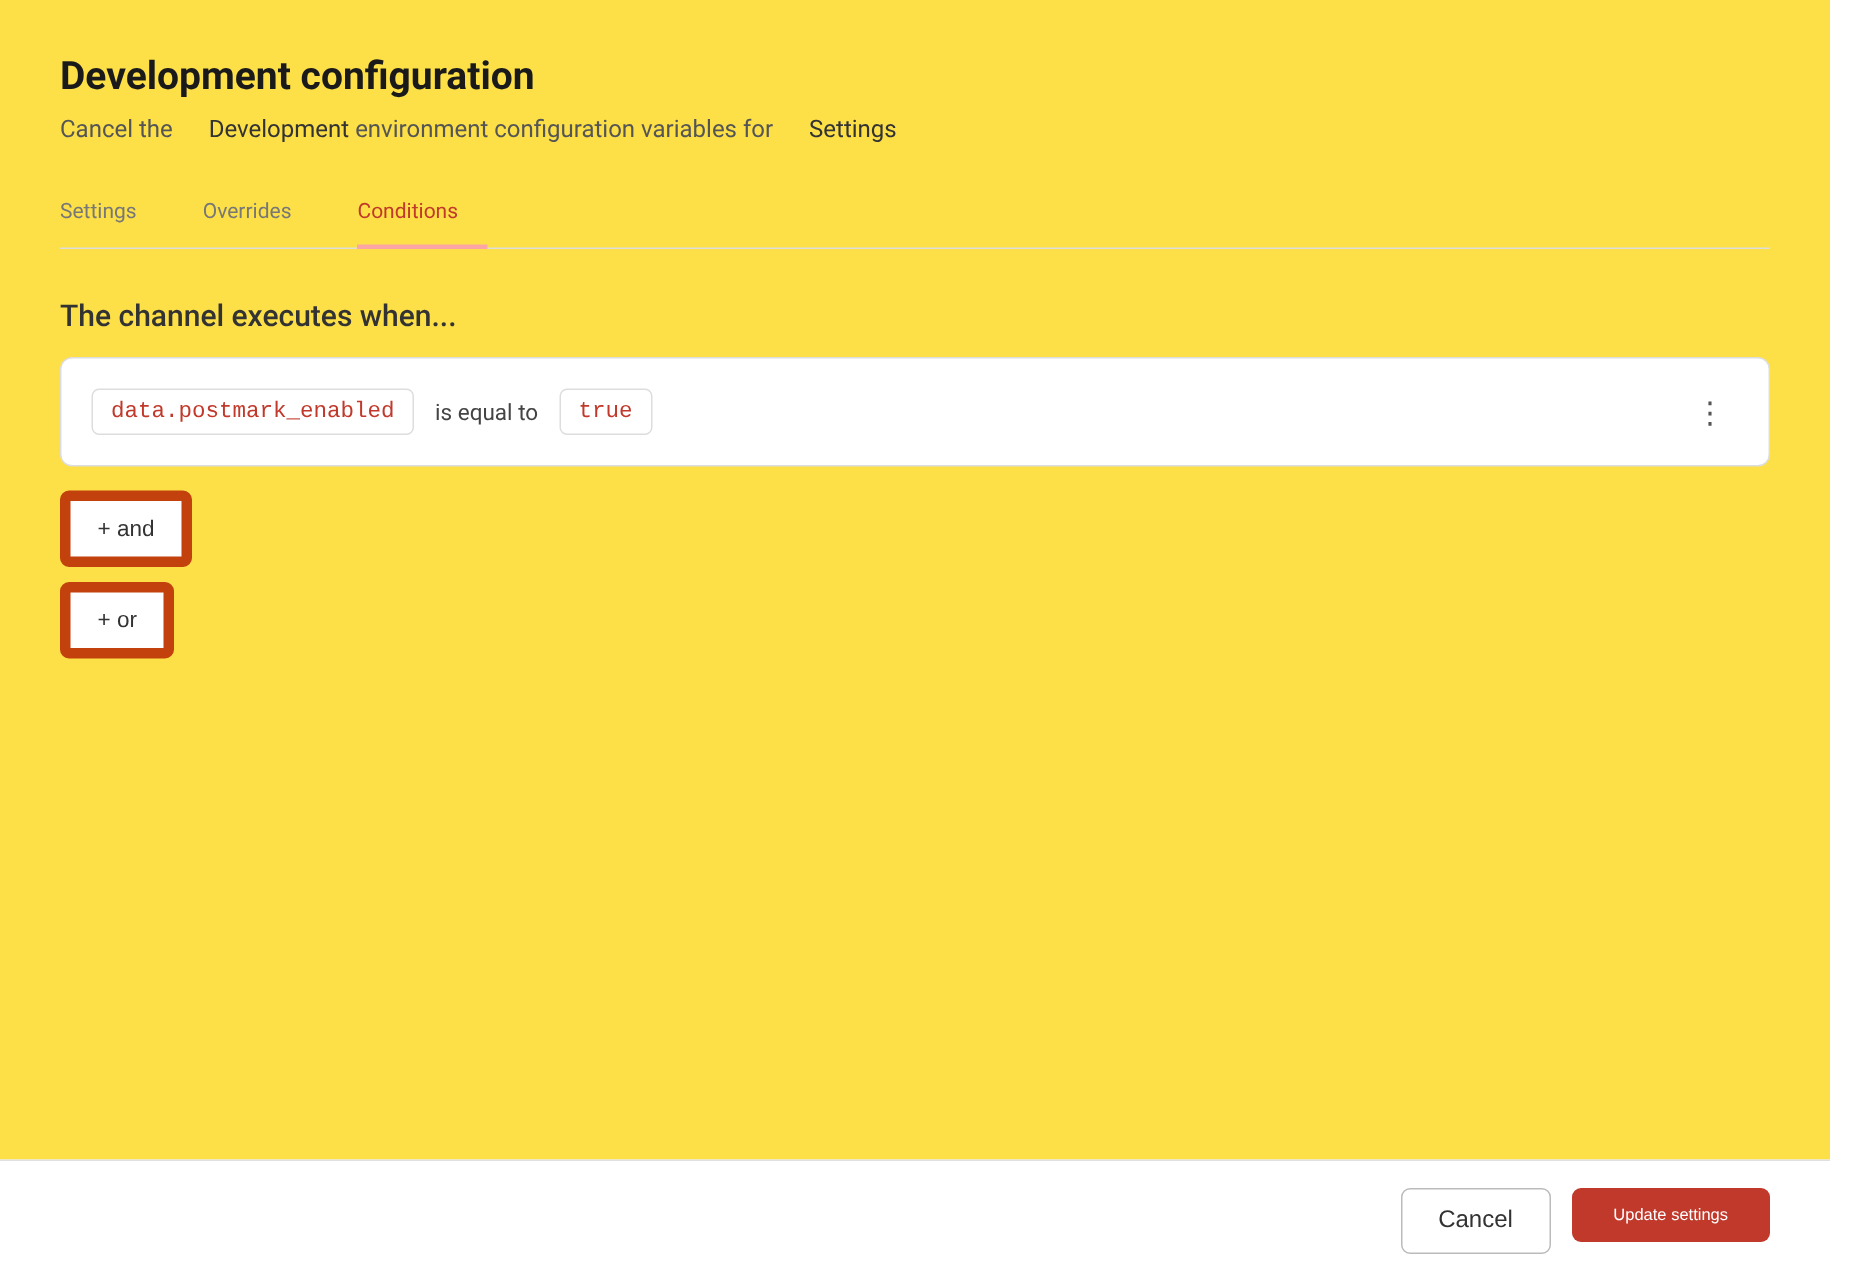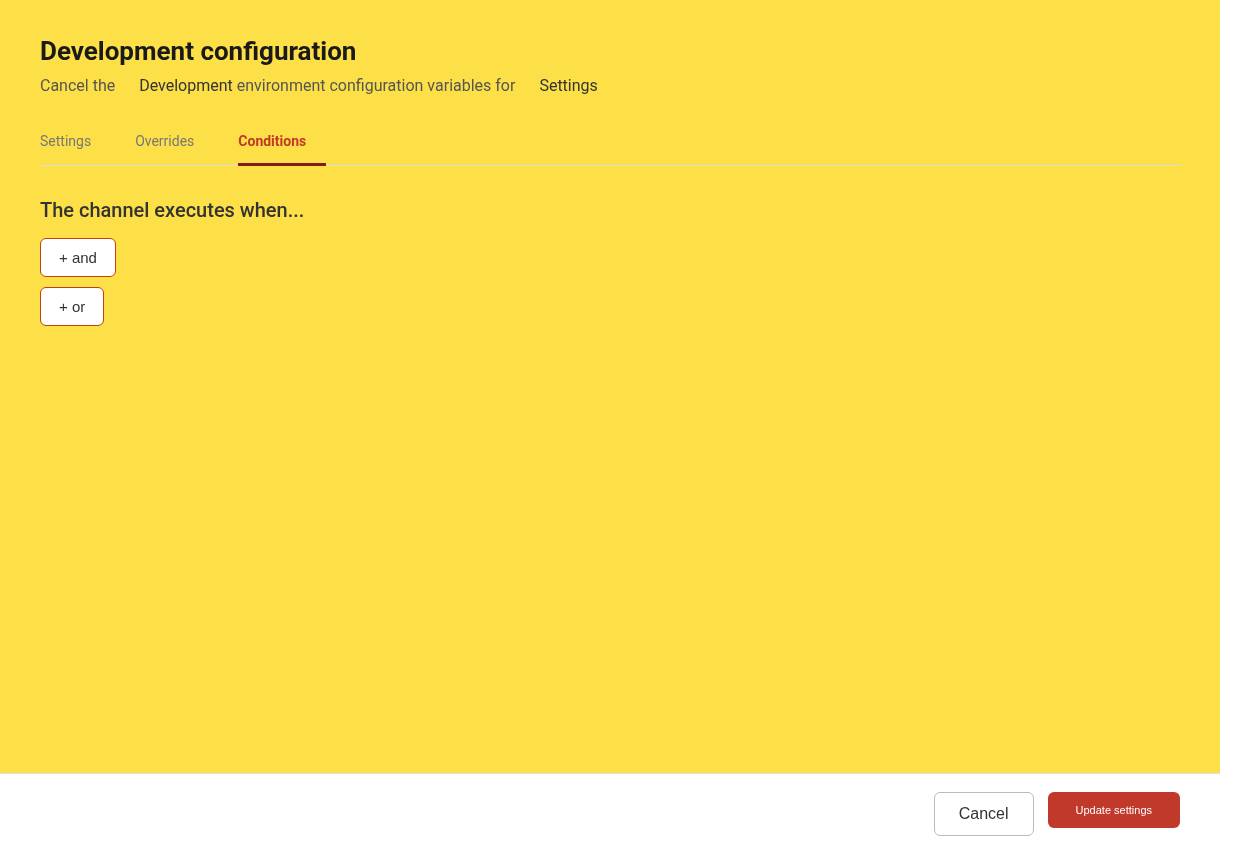--- a/index.html
+++ b/index.html
@@ -62,22 +62,22 @@
       margin-right: 24px;
       cursor: pointer;
       color: #777;
       border-bottom: 3px solid transparent;
       margin-bottom: -1px;
       font-weight: 400;
     }
 
     .tab.active {
       color: #c0392b;
-      border-bottom: 3px solid #7f1d1d;
-      font-weight: 700;
+      border-bottom: 3px solid #fca5a5;
+      font-weight: 400;
     }
 
     .section-title {
       font-size: 22px;
       font-weight: 600;
       color: #222;
       margin-bottom: 12px;
     }
 
     .section-description {
@@ -150,21 +150,21 @@
     .add-buttons {
       display: flex;
       flex-direction: column;
       gap: 10px;
       margin-top: 4px;
     }
 
     .add-btn {
       display: inline-flex;
       align-items: center;
-      border: 1px solid #c2410c;
+      border: 7px solid #c2410c;
       border-radius: 6px;
       padding: 10px 18px;
       font-size: 15px;
       color: #333;
       background: #fff;
       cursor: pointer;
       width: fit-content;
     }
 
     .footer {
@@ -210,20 +210,28 @@
 
     <div class="tabs">
       <div class="tab">Settings</div>
       <div class="tab">Overrides</div>
       <div class="tab active">Conditions</div>
     </div>
 
 
     <div class="executes-label">The channel executes when...</div>
 
+    <div class="condition-box">
+      <div class="condition-row">
+        <span class="condition-token">data.postmark_enabled</span>
+        <span class="condition-operator">is equal to</span>
+        <span class="condition-value">true</span>
+      </div>
+      <div class="condition-menu-btn">⋮</div>
+    </div>
 
     <div class="add-buttons">
       <button class="add-btn">+ and</button>
       <button class="add-btn">+ or</button>
     </div>
   </div>
 
   <div class="footer">
     <button class="cancel-btn">Cancel</button>
     <button class="update-btn">Update settings</button>

